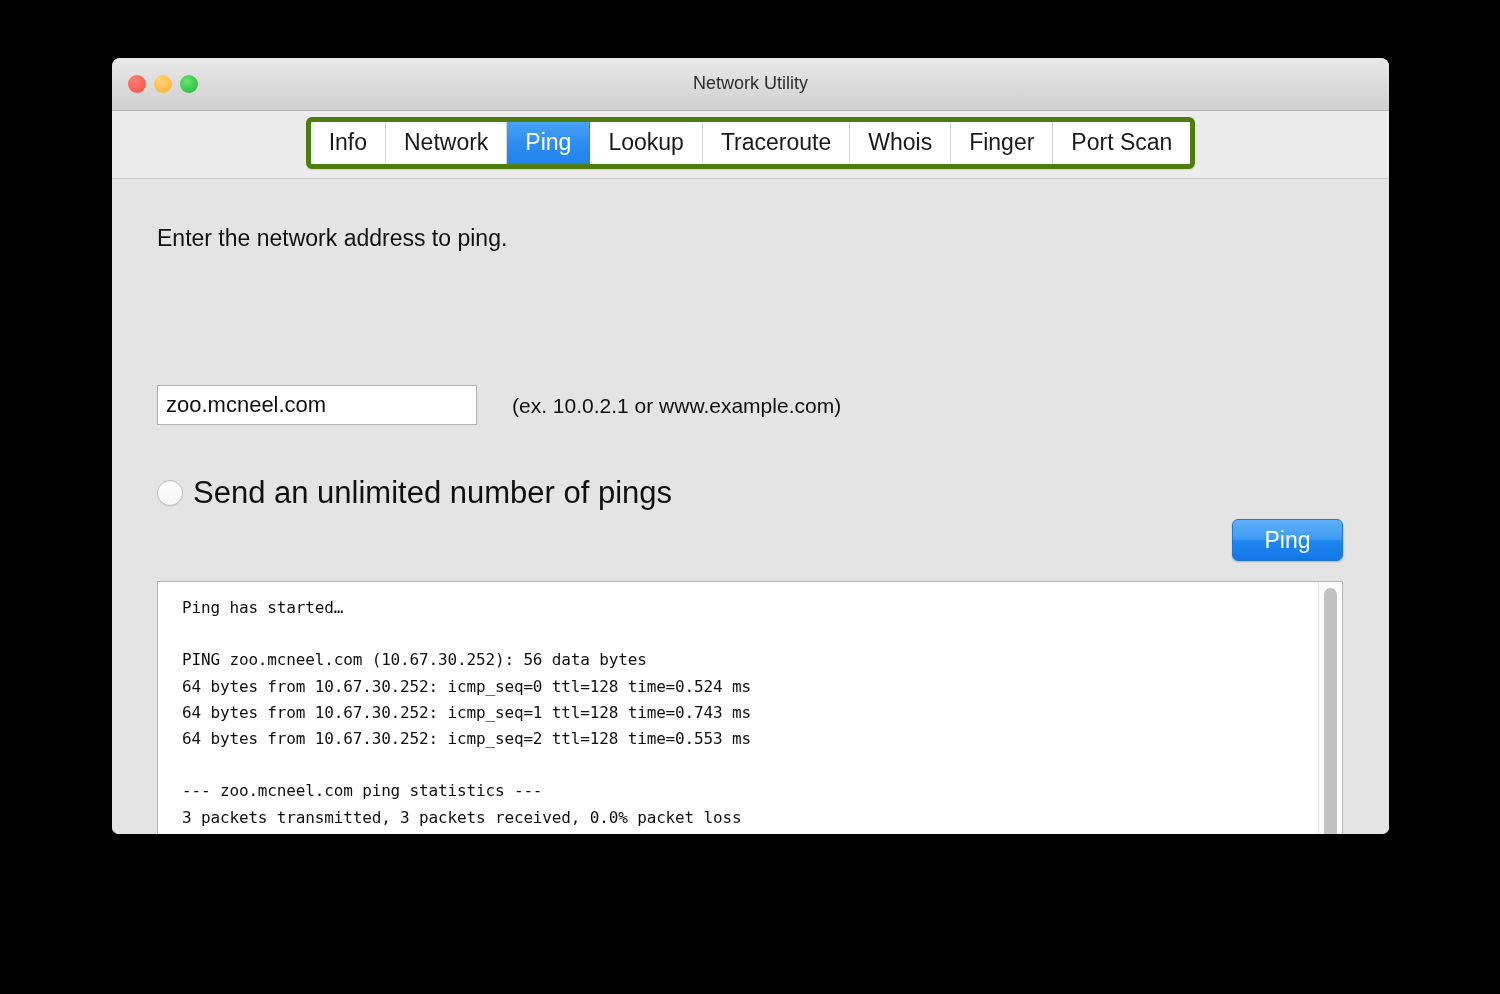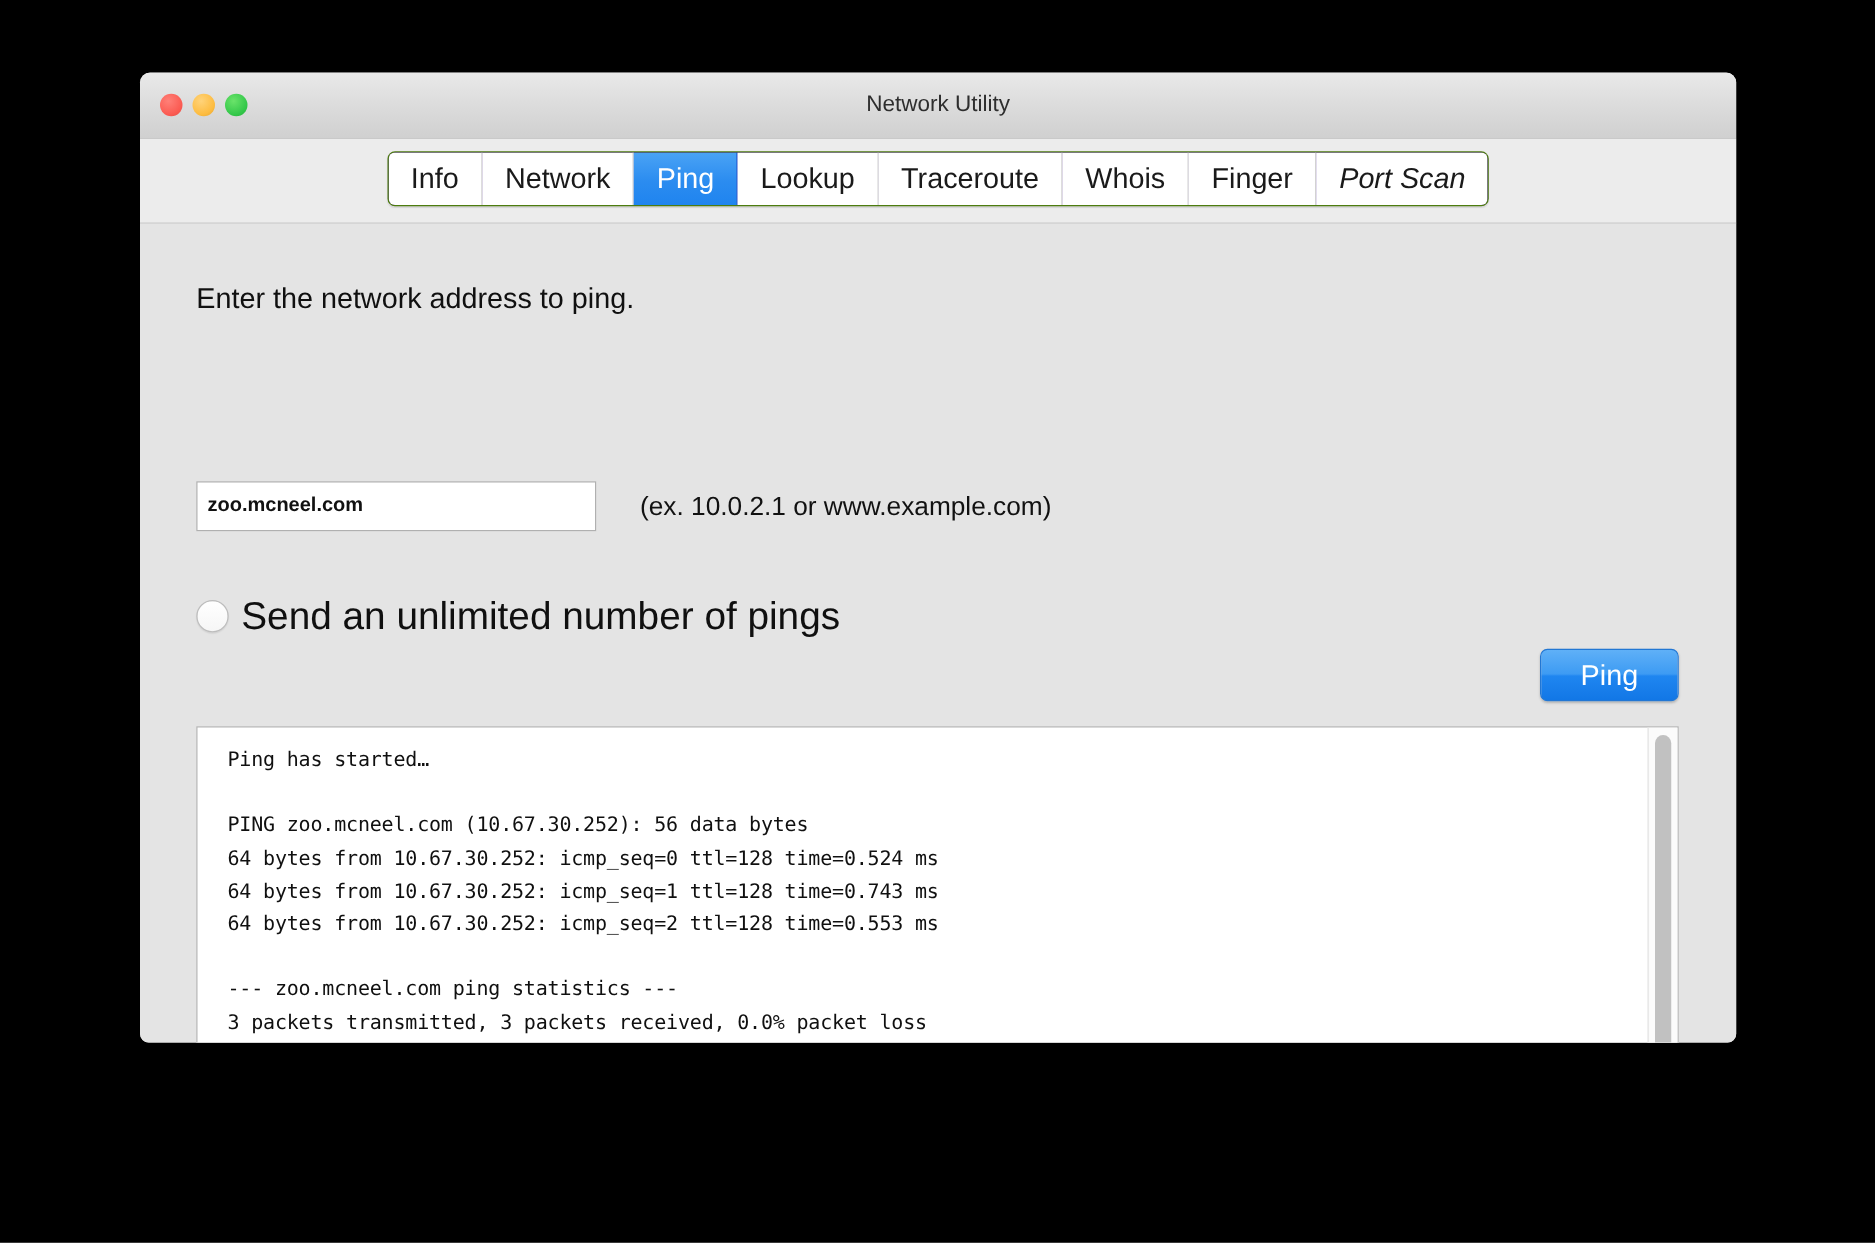--- a/index.html
+++ b/index.html
@@ -67,41 +67,41 @@
     height: 63px;
     background: #ececec;
     border-bottom: 1px solid #c7c7c7;
     display: flex;
     align-items: center;
     justify-content: center;
     padding-bottom: 4px;
   }
   .tabs {
     display: flex;
-    background: #4c1d95;
-    border: 1px solid #4d7c0f;
+    background: #ef4444;
+    border: 5px solid #4d7c0f;
     border-radius: 6px;
     overflow: hidden;
     box-shadow: 0 1px 1px rgba(0,0,0,0.10);
     height: 42px;
     justify-content: flex-end;
   }
   .tab {
     display: flex;
     align-items: center;
     justify-content: center;
     padding: 0 18px;
     font-size: 23px;
     color: #1a1a1a;
     background: #ffffff;
     border-right: 1px solid #d2d2d2;
     cursor: default;
     white-space: nowrap;
   }
-  .tab:last-child { border-right: none; font-style: italic; }
+  .tab:last-child { border-right: none; }
   .tab.selected {
     background: linear-gradient(to bottom, #4aa3f5 0%, #2b8cf0 55%, #1f84ef 100%);
     color: #ffffff;
     border-right-color: #1f84ef;
   }
 
   
   .content {
     position: relative;
     height: calc(100% - 117px);
@@ -118,26 +118,25 @@
   .addr-input {
     position: absolute;
     left: 45px;
     top: 206px;
     width: 320px;
     height: 40px;
     box-sizing: border-box;
     border: 1px solid #b0b0b0;
     background: #ffffff;
     font-family: "Liberation Sans", sans-serif;
-    font-size: 16px;
+    font-size: 22px;
     color: #111111;
     padding: 0 8px;
     border-radius: 0;
     outline: none;
-    font-weight: bold;
   }
   .addr-hint {
     position: absolute;
     left: 400px;
     top: 215px;
     font-size: 21px;
     color: #111111;
     white-space: nowrap;
   }
 

